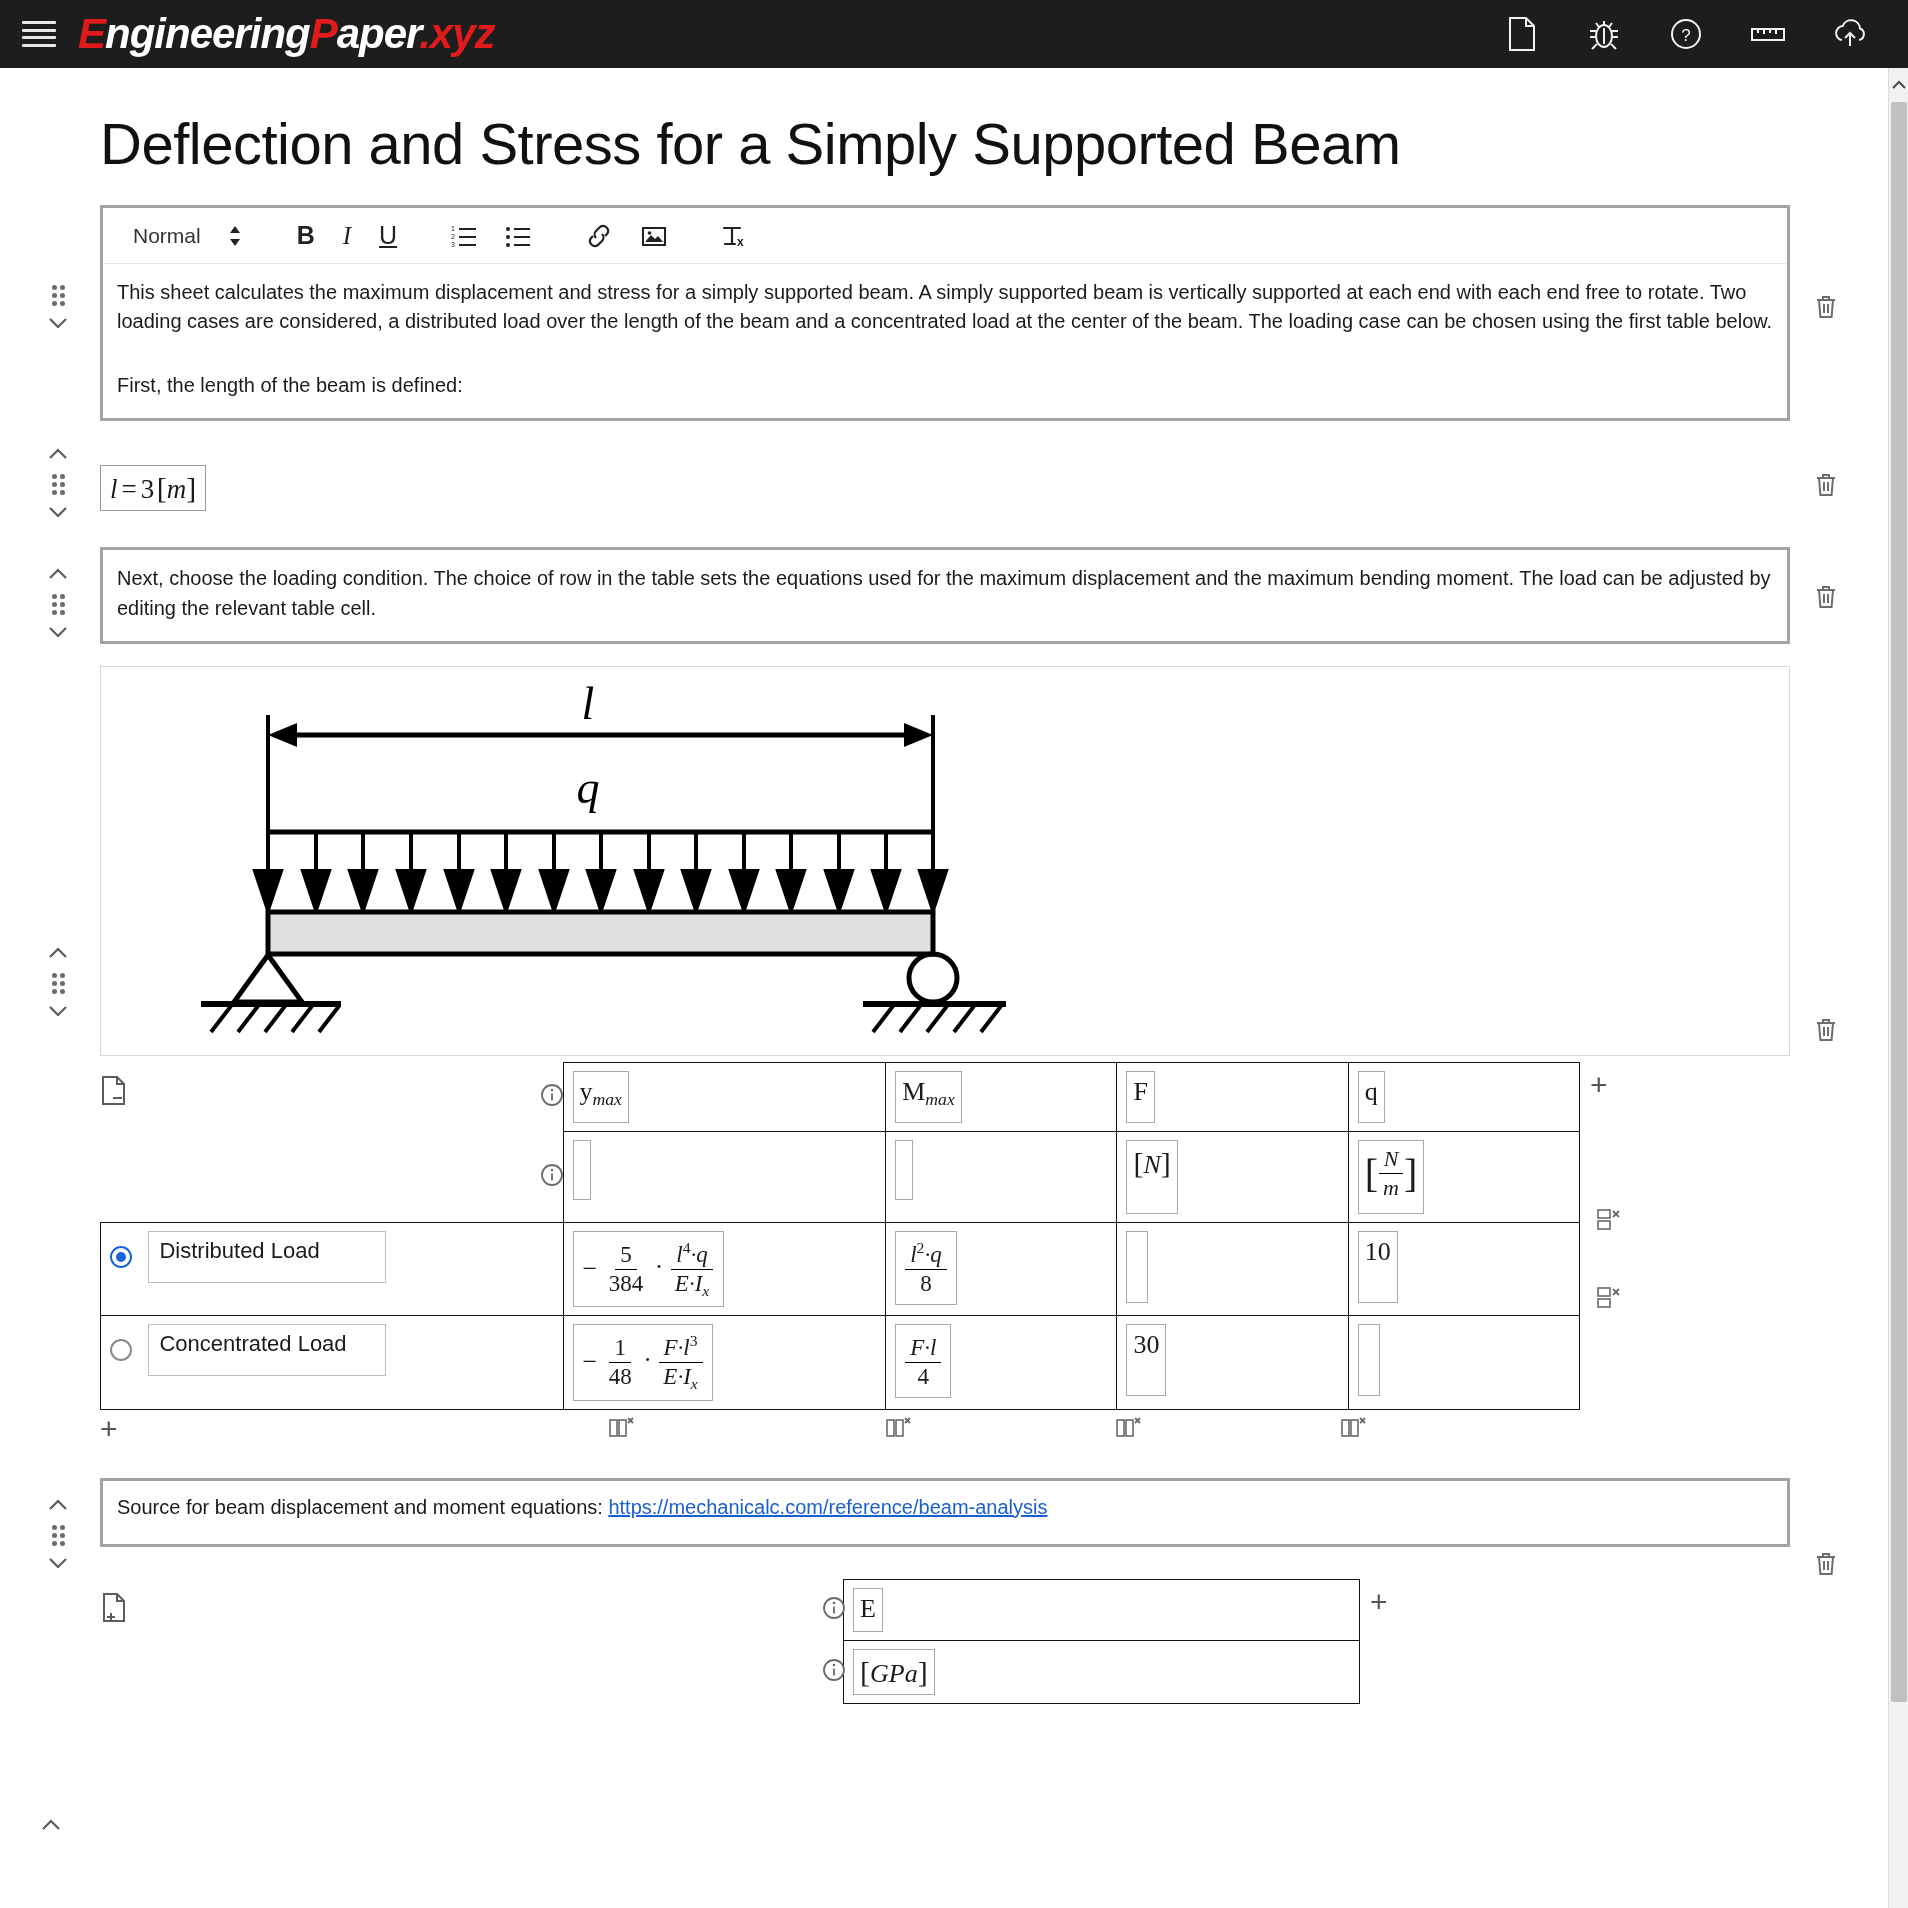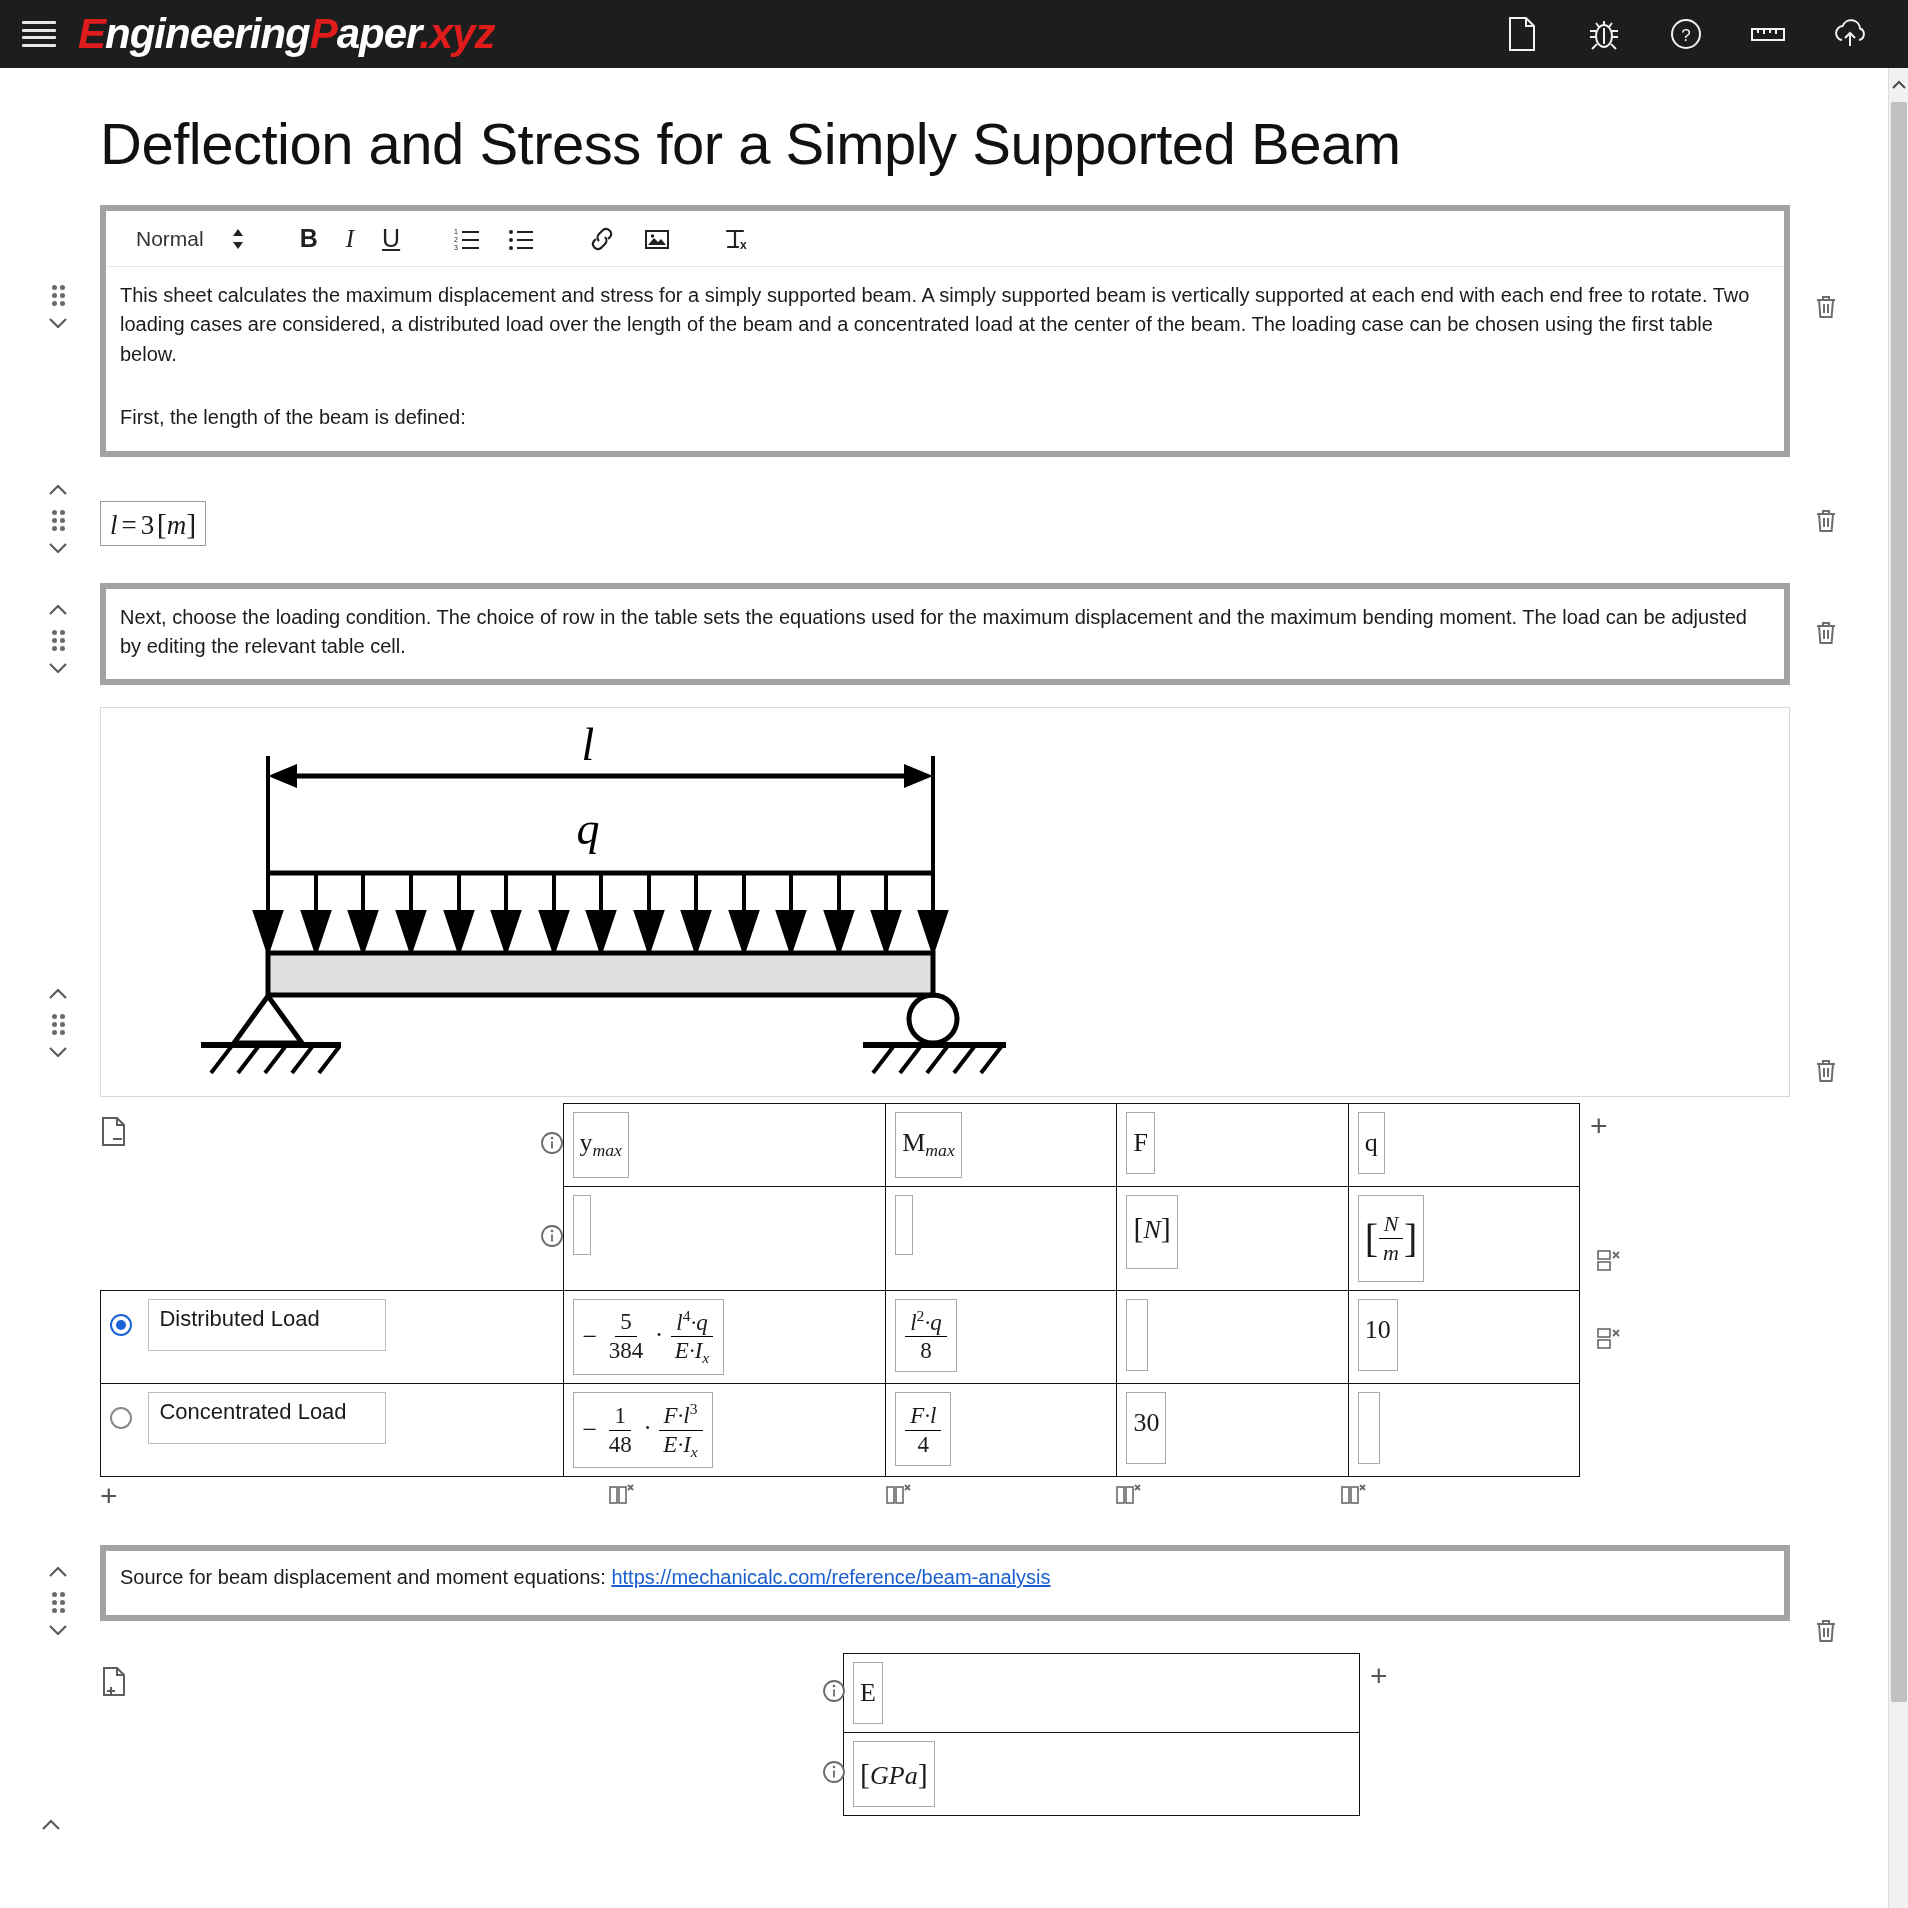--- a/index.html
+++ b/index.html
@@ -45,21 +45,21 @@
   .block { position:relative; }
   .gutter { position:absolute; left:40px; width:36px; display:flex;
      flex-direction:column; align-items:center; gap:10px; color:#575757; }
   .gutter .g { cursor:pointer; line-height:1; }
   .dots { display:grid; grid-template-columns:repeat(2, 5px); grid-template-rows:repeat(3, 5px);
      gap:3px; }
   .dots span { width:5px; height:5px; background:#6a6a6a; border-radius:50%; display:block; }
   .trash { position:absolute; right:48px; width:28px; height:28px; cursor:pointer; }
 
   
-  .editor { margin:0 0 0 100px; width:1690px; border:6px solid #a3a3a3; background:#fff; }
+  .editor { margin:0 0 0 100px; width:1690px; border:3px solid #a3a3a3; background:#fff; }
   .fmtbar { height:56px; border-bottom:1px solid #e6e6e6; display:flex; align-items:center;
      padding:0 18px; gap:0; }
   .fmtbar .style { font-size:21px; color:#333; padding:0 12px; cursor:pointer; }
   .fmtbar .sep { width:26px; }
   .fmtbar button { background:none; border:none; cursor:pointer; font-size:25px; color:#222;
      padding:0 14px; font-family:"Liberation Serif", serif; line-height:1; }
   .fmtbar .icb { background:none;border:none;cursor:pointer;padding:0 14px; display:flex; align-items:center; }
   .etext { padding:14px 14px 18px 14px; font-size:20px; line-height:1.47; color:#1b1b1b; }
   .etext p { margin:0 0 0 0; }
   .etext p.gap { margin-top:34px; }
@@ -80,21 +80,21 @@
 
   
   .figure { margin:0 0 0 100px; width:1690px; border:1px solid #d9d9d9; background:#fff; height:390px; }
 
   
   .sheetwrap { position:relative; margin-left:100px; width:1720px; }
   table.sheet { border-collapse:collapse; table-layout:fixed; }
   table.sheet td { border:1px solid #111; vertical-align:top; padding:8px 9px; background:#fff; }
   table.sheet td.nob { border:none; }
   .cellbox { border:1px solid #a9a9a9; background:#fff; display:inline-block;
-     min-width:16px; min-height:60px; padding:15px 6px;
+     min-width:16px; min-height:60px; padding:5px 6px;
      font-family:"Liberation Serif", serif; font-size:26px; }
   .cellbox.tall { min-height:74px; }
   .cellbox.short { min-height:52px; }
   .infoicon { width:24px; height:24px; color:#5a5a5a; }
   .radio { width:22px; height:22px; border-radius:50%; border:2px solid #8a8a8a;
      display:inline-block; position:relative; cursor:pointer; vertical-align:middle; }
   .radio.on { border-color:#1a63d8; }
   .radio.on::after { content:""; position:absolute; inset:4px; border-radius:50%; background:#1a63d8; }
   .lblinput { display:inline-block; border:1px solid #bdbdbd; background:#fff;
      width:238px; height:52px; line-height:38px; padding:0 10px; font-size:22px;

